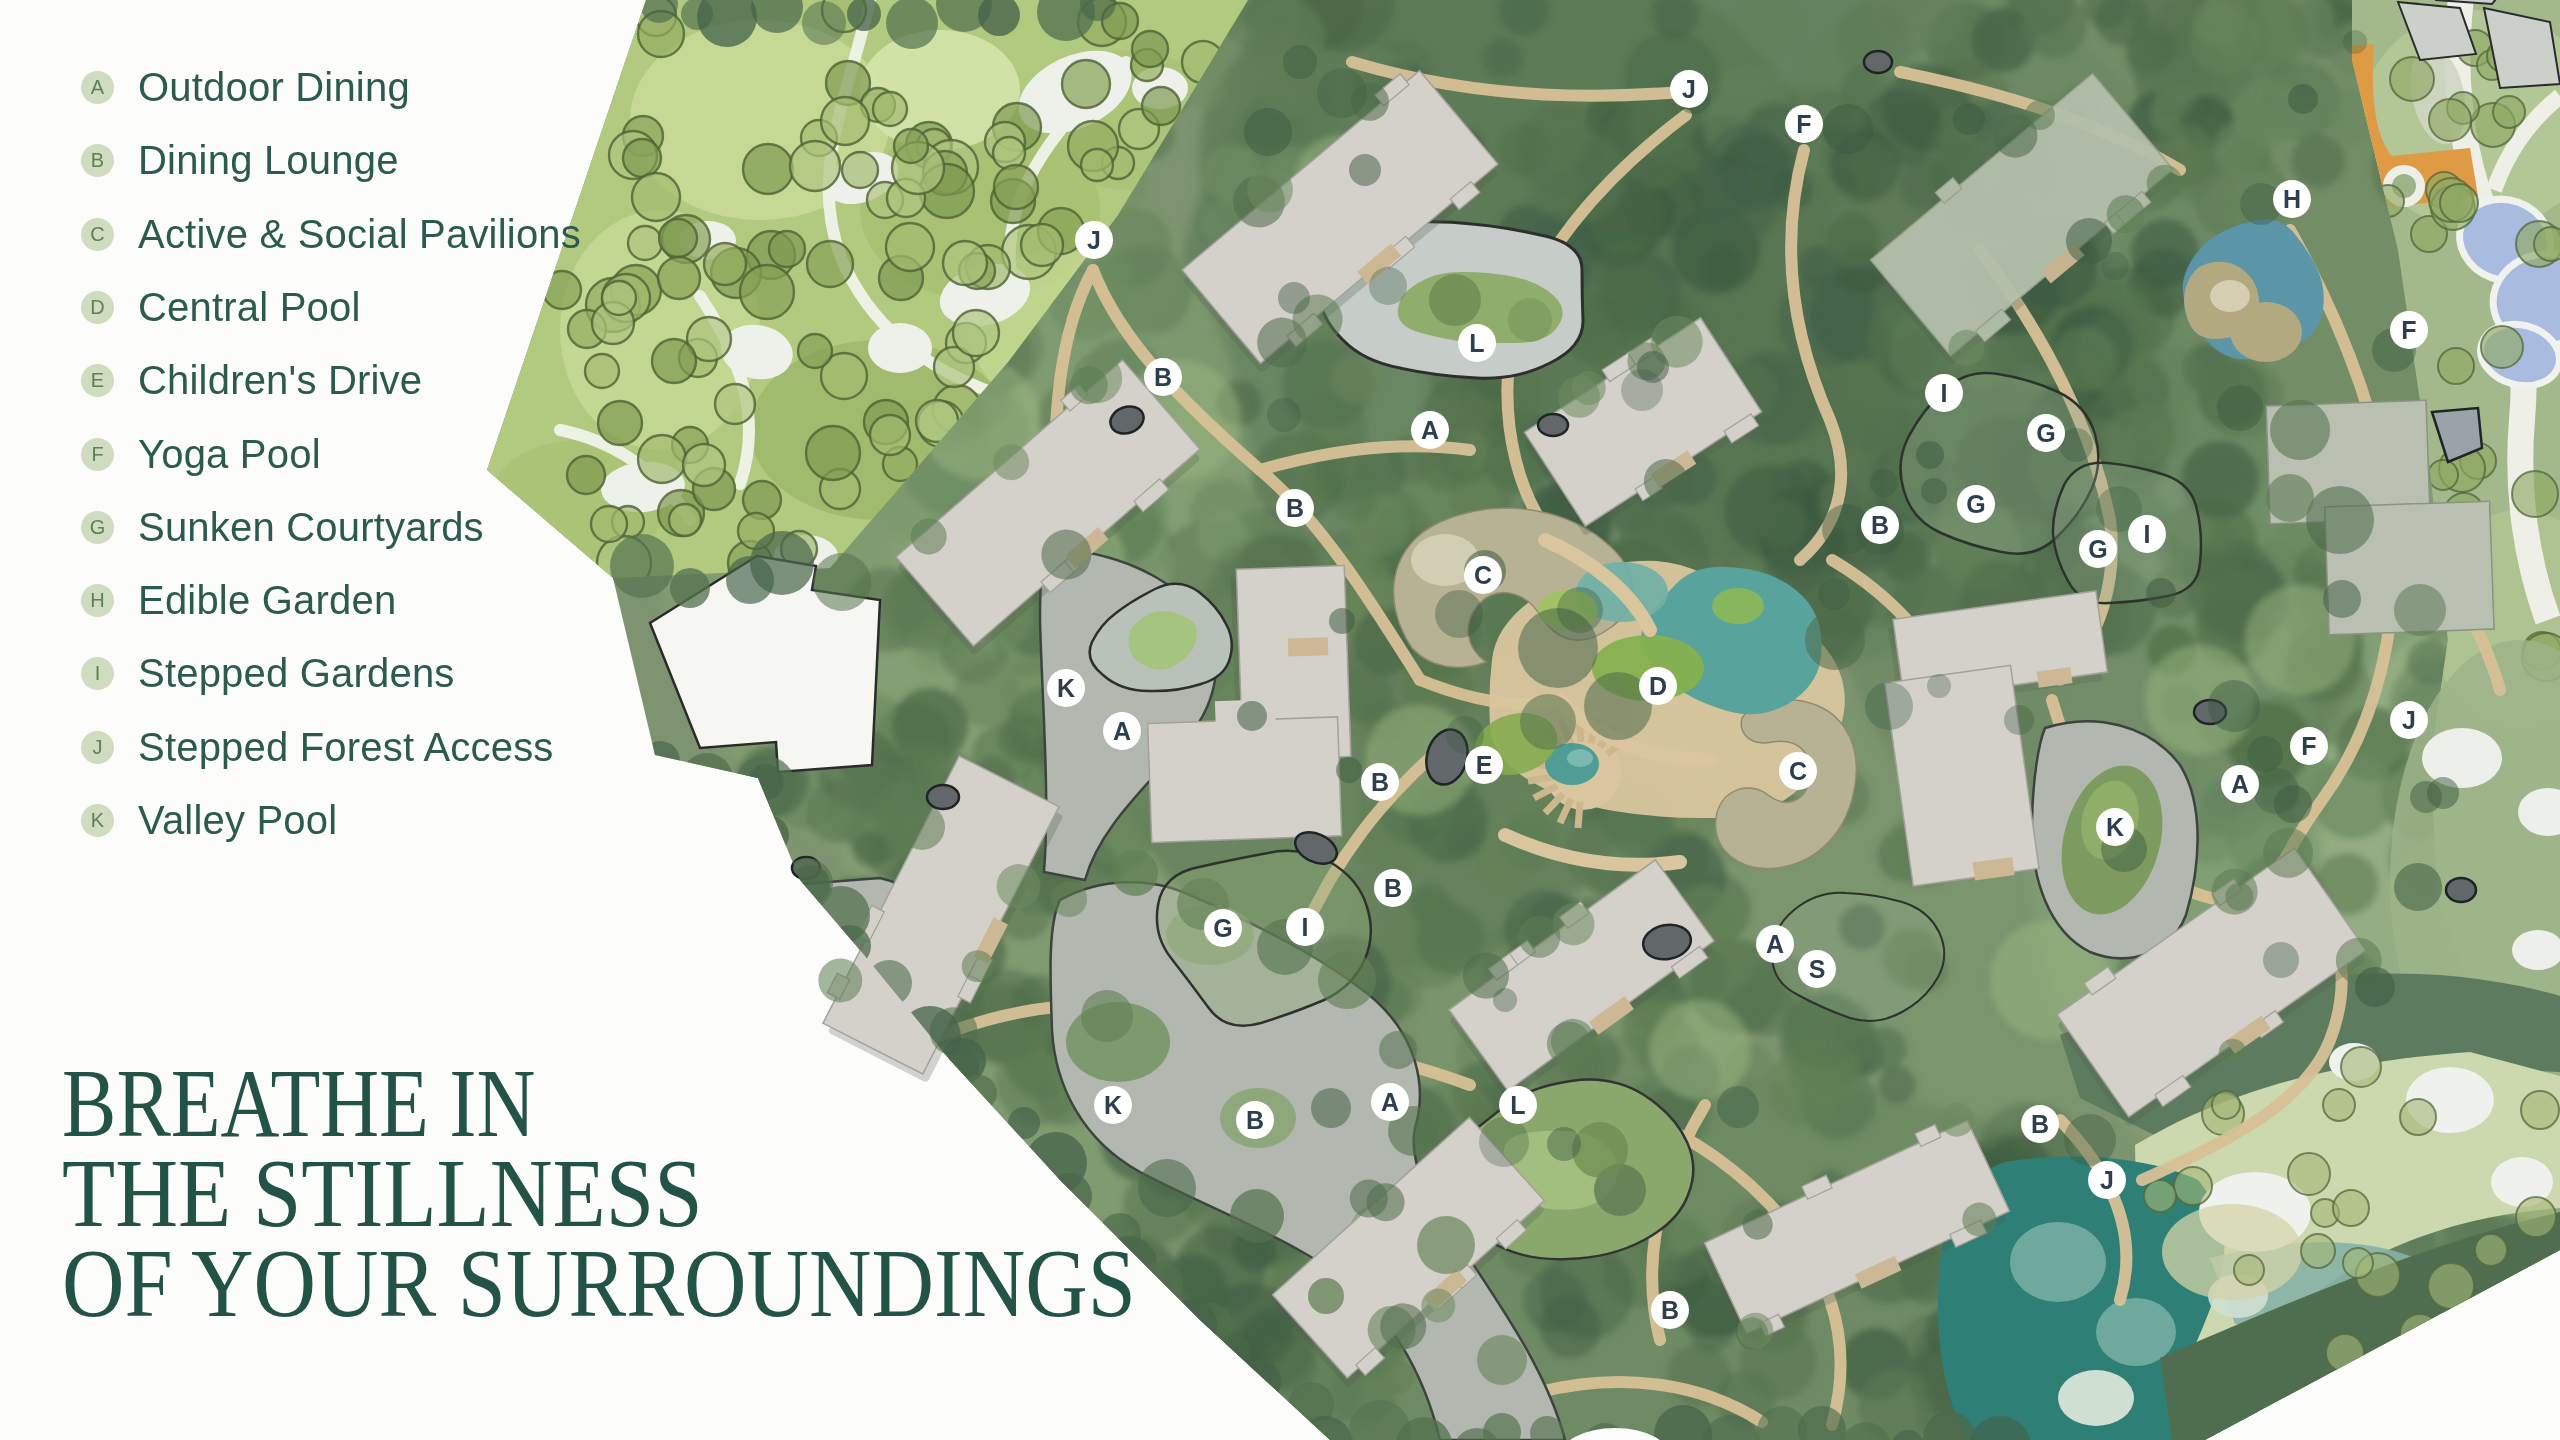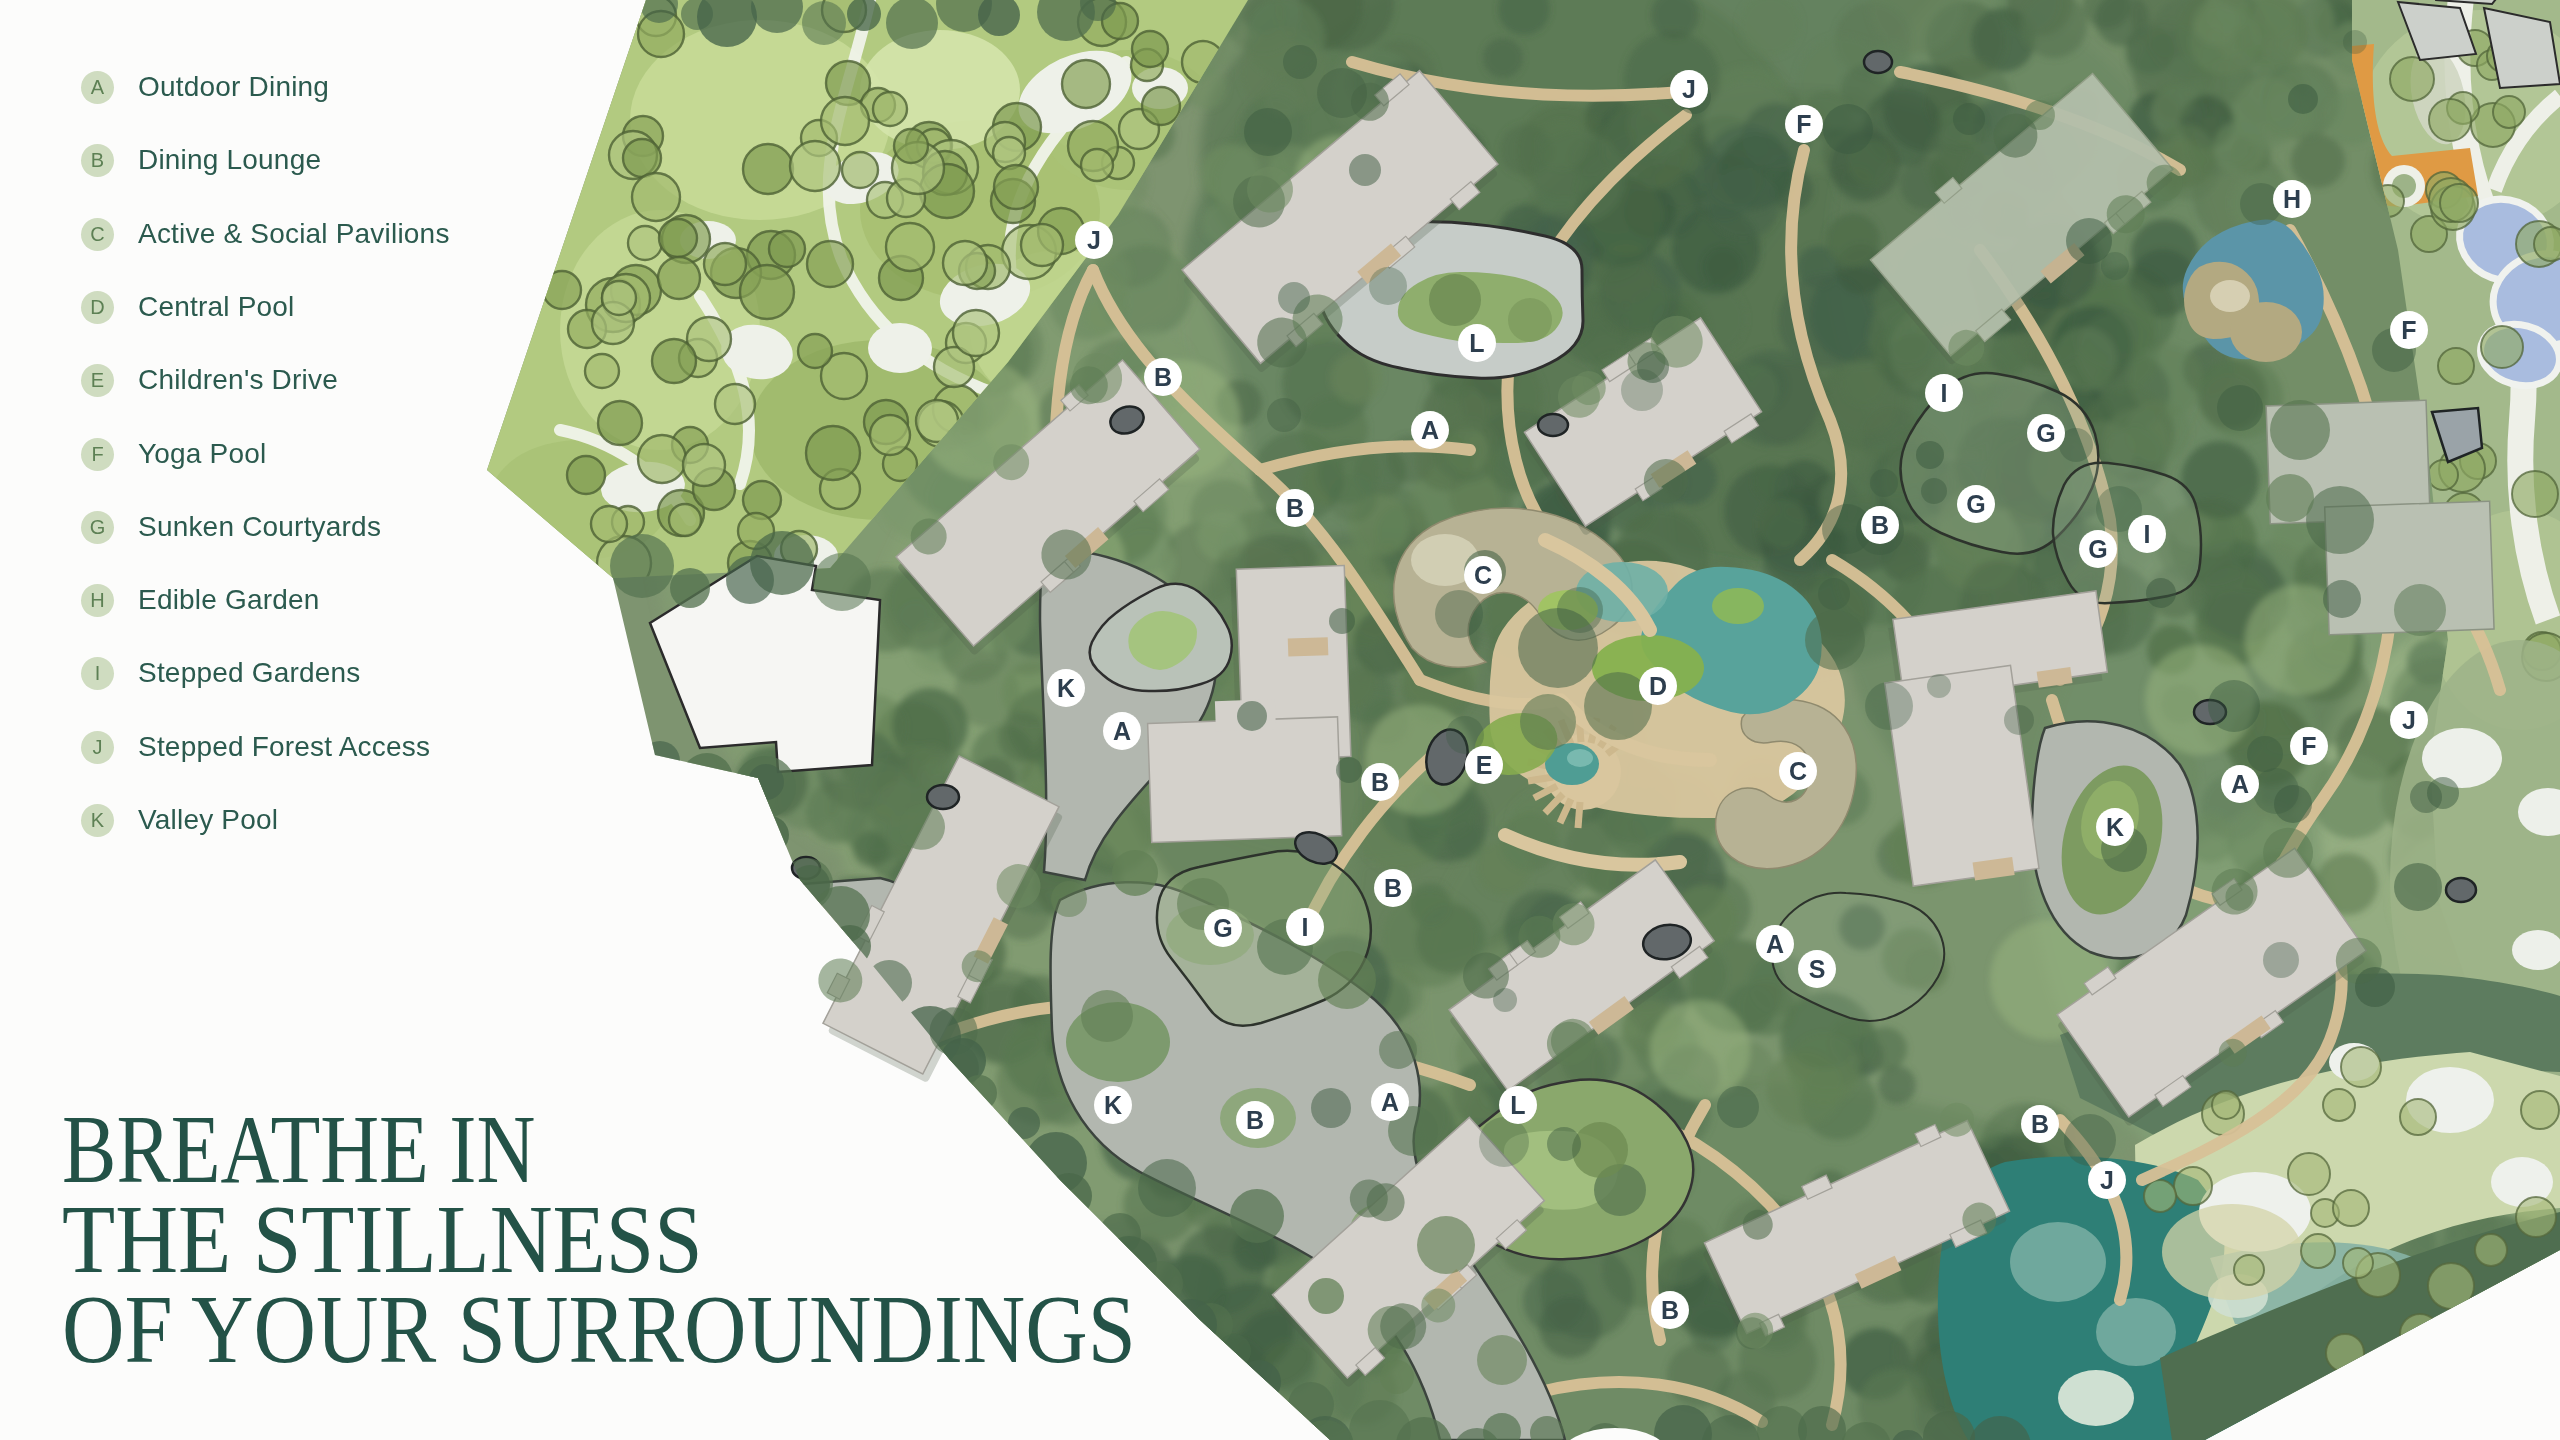--- a/index.html
+++ b/index.html
@@ -1,20 +1,20 @@
 <!DOCTYPE html>
 <html><head><meta charset="utf-8">
 <style>
   html,body{margin:0;padding:0;width:2560px;height:1440px;background:#fcfcfb;overflow:hidden;}
   #stage{position:relative;width:2560px;height:1440px;font-family:"Liberation Sans", sans-serif;}
   .lrow{position:absolute;left:81px;height:48px;display:flex;align-items:center;}
   .lcirc{display:inline-flex;width:33px;height:33px;border-radius:50%;background:#cfdcc0;color:#5d8054;
     font-size:20px;align-items:center;justify-content:center;margin-right:24px;}
-  .ltxt{font-size:28px;color:#2b5a4e;letter-spacing:0.2px;}
-  #title{position:absolute;left:62px;top:1104px;font-family:"Liberation Serif", serif;color:#235247;
+  .ltxt{font-size:40px;color:#2b5a4e;letter-spacing:0.2px;}
+  #title{position:absolute;left:62px;top:1058px;font-family:"Liberation Serif", serif;color:#235247;
     font-size:98px;line-height:90px;white-space:nowrap;}
   .tl{transform-origin:0 50%;display:block;}
 </style></head>
 <body>
 <div id="stage">
   
   <svg width="2560" height="1440" viewBox="0 0 2560 1440">
 <defs>
         <filter id="soft" x="-20%" y="-20%" width="140%" height="140%">
           <feGaussianBlur stdDeviation="6"></feGaussianBlur>

